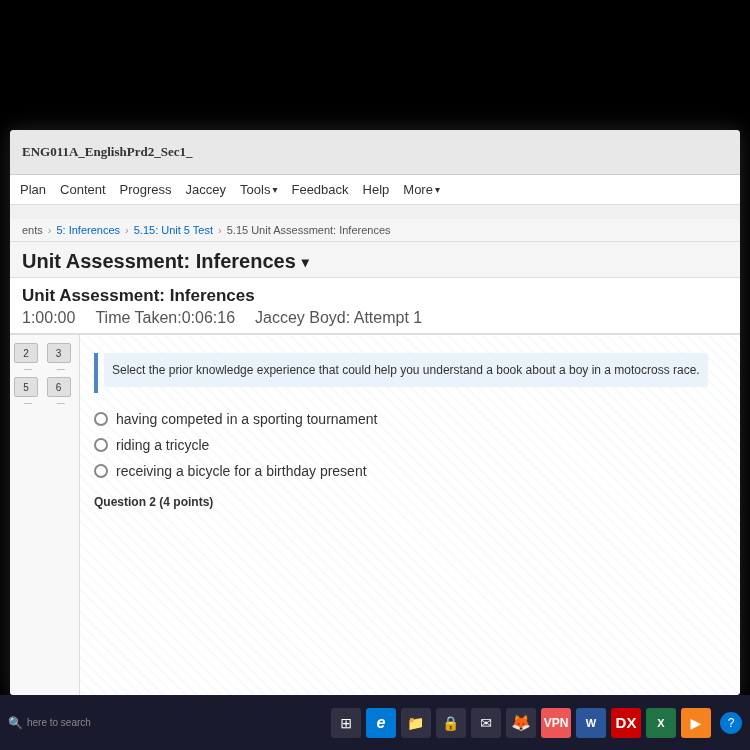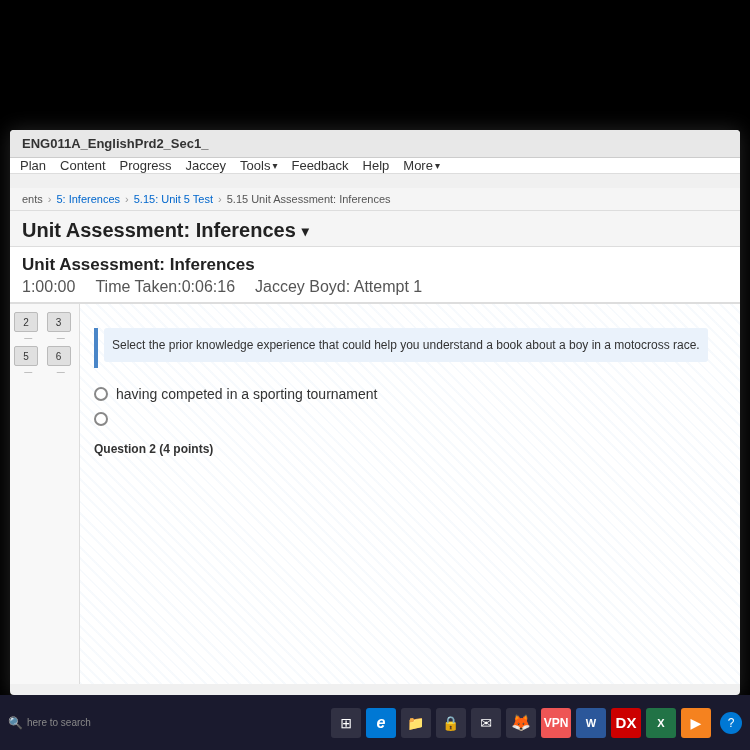--- a/index.html
+++ b/index.html
@@ -20,32 +20,33 @@
       bottom: 55px;
       background: #f0f0f0;
       border-radius: 4px;
       overflow: hidden;
       box-shadow: 0 0 20px rgba(255,255,255,0.15);
     }
 
     
     .title-bar {
       background: #e8e8e8;
-      padding: 6px 12px;
+      padding: 14px 12px;
       border-bottom: 1px solid #ccc;
       font-size: 13px;
       color: #333;
       font-weight: bold;
+      font-family: Liberation Serif, serif;
     }
 
     
     .nav-bar {
       background: #fff;
       border-bottom: 1px solid #ddd;
-      padding: 0 10px;
+      padding: 7px 10px;
       display: flex;
       align-items: center;
       gap: 14px;
       font-size: 13px;
       color: #333;
     }
 
     .nav-bar .nav-item {
       cursor: pointer;
       color: #333;
@@ -148,21 +149,21 @@
     .q-status {
       font-size: 8px;
       color: #888;
       text-align: center;
       margin-top: 1px;
     }
 
     
     .question-area {
       flex: 1;
-      padding: 24px 14px;
+      padding: 18px 14px;
       overflow-y: auto;
       background: #fff;
     }
 
     .question-instruction {
       font-size: 12px;
       color: #333;
       margin-bottom: 12px;
       line-height: 1.5;
       background: #eaf2fb;
@@ -366,23 +367,28 @@
       <div style="display:flex; align-items:flex-start; margin-bottom:12px;">
         <div class="vertical-bar"></div>
         <div class="question-instruction">Select the prior knowledge experience that could help you understand a book about a boy in a motocross race.</div>
       </div>
 
       <div class="answer-option">
         <div class="radio-circle"></div>
         <span>having competed in a sporting tournament</span>
       </div>
 
-
       <div class="answer-option">
         <div class="radio-circle"></div>
+        <span>riding a tricycle</span>
+      </div>
+
+      <div class="answer-option">
+        <div class="radio-circle"></div>
+        <span>receiving a bicycle for a birthday present</span>
       </div>
 
       <div class="question-2-header">Question 2 (4 points)</div>
 
     </div>
   </div>
 </div>
 
 <div class="taskbar">
   <div class="taskbar-search">

